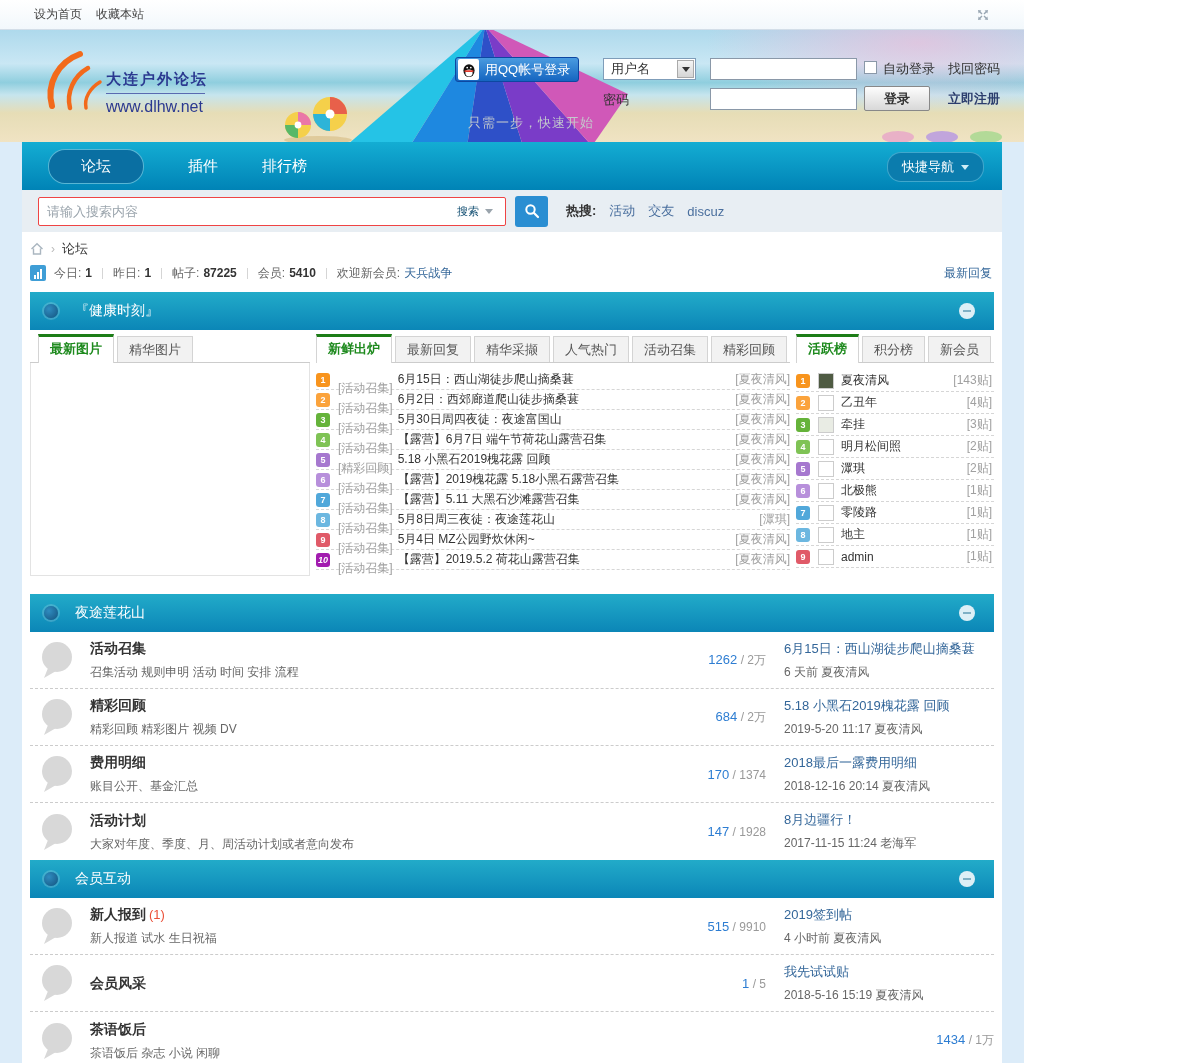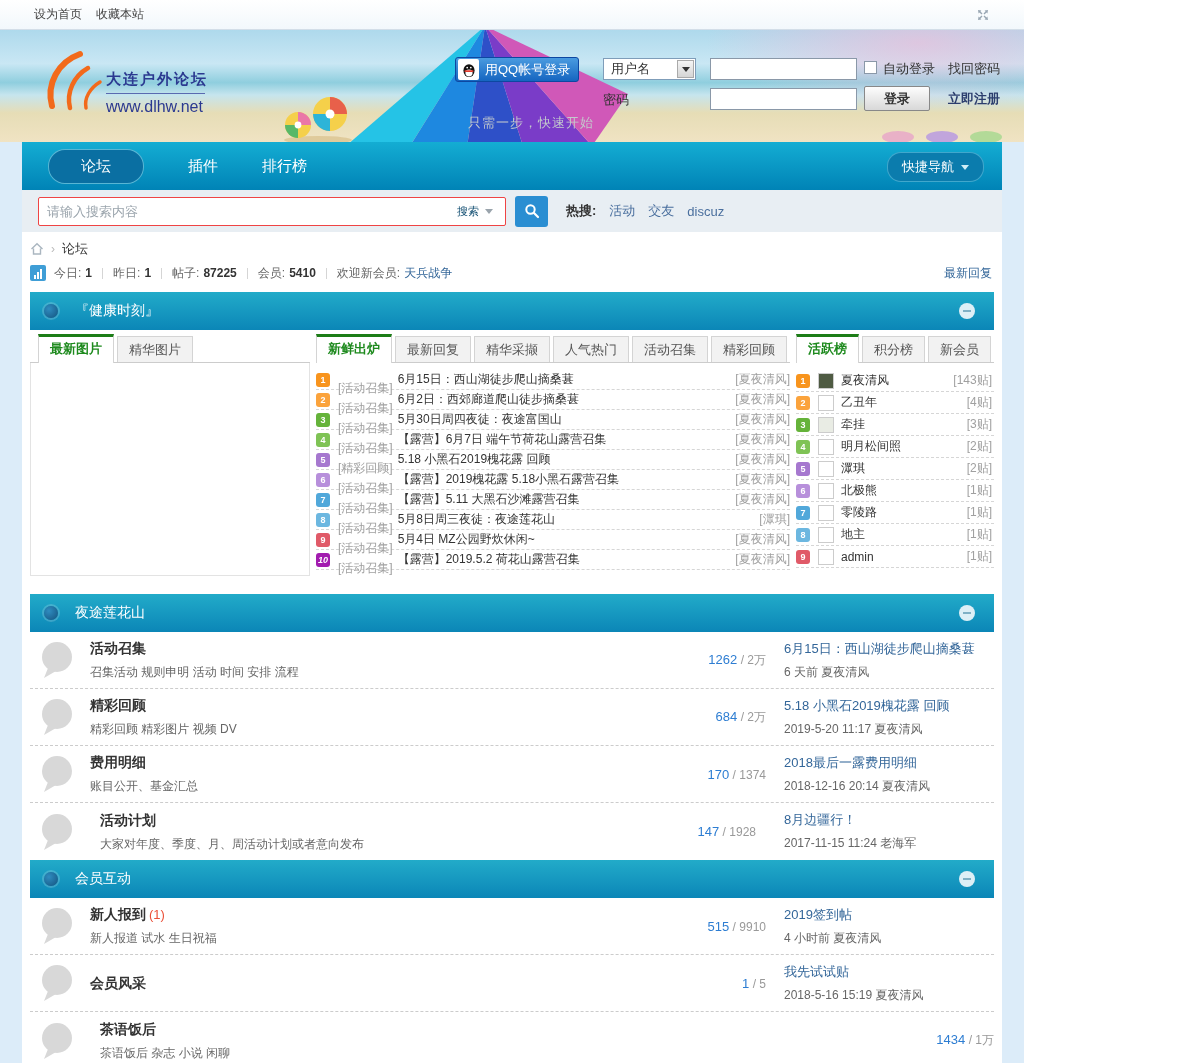--- a/index.html
+++ b/index.html
@@ -134,21 +134,21 @@
   .thread .t-title { color:#333; flex:1; white-space:nowrap; overflow:hidden; }
   .thread .t-author { color:#a0a0a0; margin-left:6px; flex:none; }
   .user-list { padding-top:7px; }
   .user { height:22px; display:flex; align-items:center; font-size:12px; border-bottom:1px dashed #d6d6d6; }
   .avatar { width:16px; height:16px; border:1px solid #ccc; margin:0 7px 0 8px; flex:none; background:#fff; }
   .user .u-name { color:#333; flex:1; white-space:nowrap; overflow:hidden; }
   .user .u-posts { color:#a0a0a0; margin-right:2px; }
 
   
   .forum-row { height:57px; display:flex; align-items:center; border-bottom:1px dashed #cccccc; }
-  .forum-row:last-child { border-bottom:none;gap:10px; }
+  .forum-row:last-child { border-bottom:none; }
   .f-icon { width:40px; height:42px; margin:0 13px 0 7px; flex:none; }
   .f-info { flex:1; min-width:0; }
   .f-name { font-size:14px; font-weight:bold; color:#333; }
   .f-badge { color:#eb5038; font-weight:normal; font-size:13px; margin-left:3px; }
   .f-desc { font-size:12px; color:#666; margin-top:6px; }
   .f-stats { width:118px; text-align:right; font-size:12px; color:#999; flex:none; }
   .f-count { color:#2d7dd2; font-size:13px; }
   .f-last { width:228px; padding-left:18px; flex:none; font-size:12px; overflow:hidden; }
   .f-last-title { color:#336699; font-size:13px; display:block; white-space:nowrap;
     overflow:hidden; text-overflow:ellipsis; }

